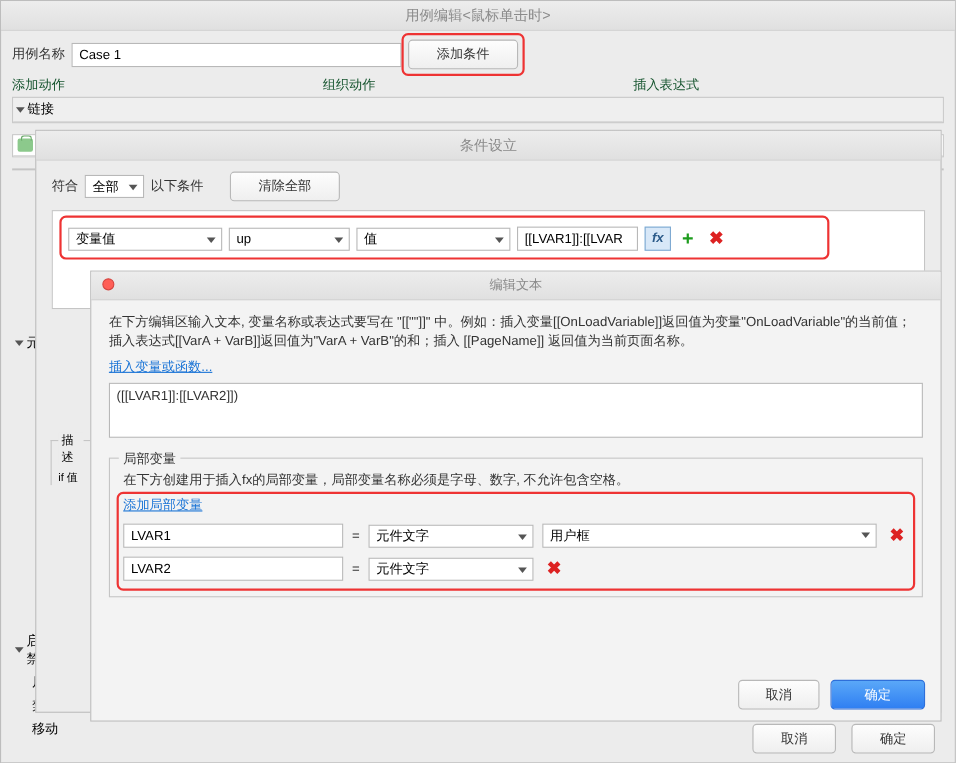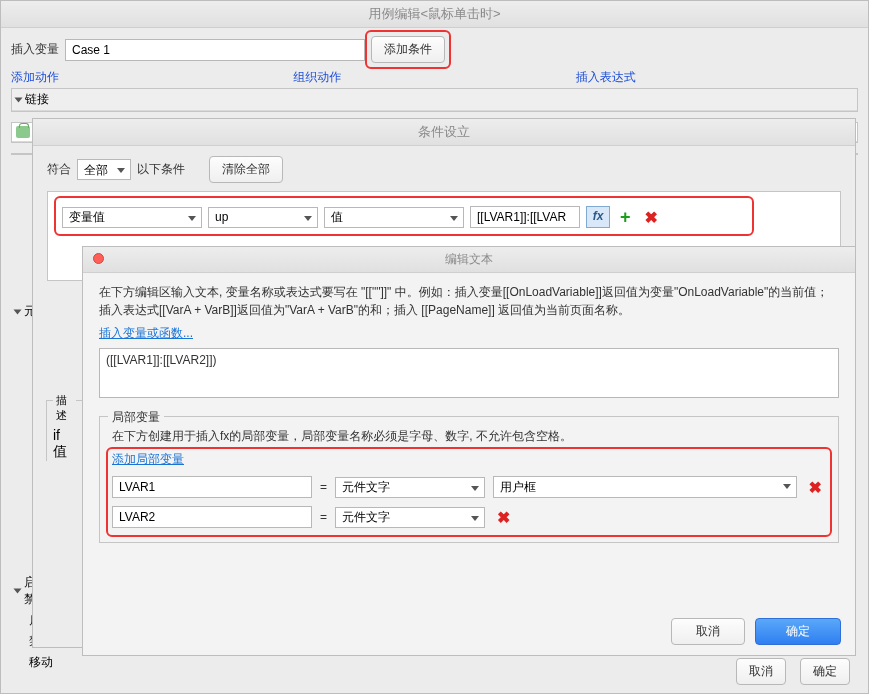--- a/index.html
+++ b/index.html
@@ -7,24 +7,24 @@
 
 .window { background: #ececec; border: 1px solid #bdbdbd; position: absolute; }
 .title-bar { text-align: center; color: #8a8a8a; padding: 4px 16px; font-size: 13px; background: linear-gradient(#ededed,#e0e0e0); border-bottom: 1px solid #cfcfcf; position: relative; }
 .close-dot { position: absolute; left: 10px; top: 6px; width: 11px; height: 11px; border-radius: 50%; background: #ff5f57; border: 0.5px solid #d64540; }
 
 .main-win { left: 0; top: 0; width: 869px; height: 694px; }
 .main-body { padding: 8px 10px; }
 .row { display: flex; align-items: center; gap: 6px; margin-bottom: 6px; }
 .label { color: #333; }
 .text-input { background: #fff; border: 1px solid #b8b8b8; padding: 3px 6px; height: 22px; }
-.btn { background: linear-gradient(#fdfdfd,#efefef); border: 1px solid #b8b8b8; border-radius: 4px; padding: 4px 12px; cursor: pointer; color: #333; }
+.btn { background: linear-gradient(#fdfdfd,#efefef); border: 1px solid #b8b8b8; border-radius: 4px; padding: 4px 25px; cursor: pointer; color: #333; }
 .btn-blue { background: linear-gradient(#5aa8f8,#2f7ff2); color: #fff; border: 1px solid #2e6fd9; }
 .section-head { display: flex; margin: 4px 0 2px 0; }
-.section-head > div { flex: 1; color: #1d4ed8; }
+.section-head > div { flex: 1; color: #14532d; }
 .panel { background: #fff; border: 1px solid #c5c5c5; height: 40px; position: relative; }
 .panels-row { display: flex; gap: 10px; flex-direction: column; }
 .panels-row > div { flex: 1; }
 
 .tree-row { display: flex; align-items: center; gap: 4px; padding: 2px 4px; background: #efefef; border-bottom: 1px solid #d9d9d9; }
 .tri { width: 0; height: 0; border-left: 5px solid #555; border-top: 4px solid transparent; border-bottom: 4px solid transparent; transform: rotate(90deg); }
 .case-icon { width: 14px; height: 12px; display: inline-block; background: #8cc98c; border-radius: 2px; position: relative; }
 .case-icon::before { content:''; position:absolute; left:3px; top:-3px; width:8px; height:4px; border:1px solid #6aa96a; border-bottom:none; border-radius:3px 3px 0 0; }
 
 .hi-red { border: 2px solid #e33; border-radius: 6px; padding: 2px; position: absolute; pointer-events: none; }
@@ -67,21 +67,21 @@
 .desc-stub { position: absolute; left: 46px; top: 400px; border-top: 1px solid #c5c5c5; border-left: 1px solid #c5c5c5; padding: 4px 6px 0 6px; width: 36px; background: #ececec; z-index: 15; }
 
 </style>
 </head>
 <body>
 
 <div class="window main-win">
   <div class="title-bar">用例编辑&lt;鼠标单击时&gt;</div>
   <div class="main-body">
     <div class="row">
-      <span class="label">插入变量</span>
+      <span class="label">用例名称</span>
       <input class="text-input" style="width: 300px;" value="Case 1">
       <span style="position:relative; display:inline-block;">
         <button class="btn">添加条件</button>
         <span class="hi-red" style="left:-6px; top:-6px; right:-6px; bottom:-6px;"></span>
       </span>
     </div>
     <div class="section-head">
       <div>添加动作</div>
       <div>组织动作</div>
       <div>插入表达式</div>
@@ -153,21 +153,21 @@
           <span class="xmark">✖</span>
         </div>
         <span class="hi-red" style="left:-8px; top:-10px; width:700px; height:40px;"></span>
       </div>
     </div>
   </div>
 </div>
 
 <div class="desc-stub">
   <div style="font-size:11px; margin-top:-12px; background:#ececec; display:inline-block; padding:0 3px;">描述</div>
-  <div style="margin-top:4px; font-size:14px;">if 值</div>
+  <div style="margin-top:4px; font-size:10px;">if 值</div>
 </div>
 
 <div class="window et-win">
   <div class="title-bar">
     <span class="close-dot"></span>
     <span>编辑文本</span>
   </div>
   <div class="et-body">
     <div class="help-text">在下方编辑区输入文本, 变量名称或表达式要写在 "[[""]]" 中。例如：插入变量[[OnLoadVariable]]返回值为变量"OnLoadVariable"的当前值；插入表达式[[VarA + VarB]]返回值为"VarA + VarB"的和；插入 [[PageName]] 返回值为当前页面名称。</div>
     <span class="link">插入变量或函数...</span>

